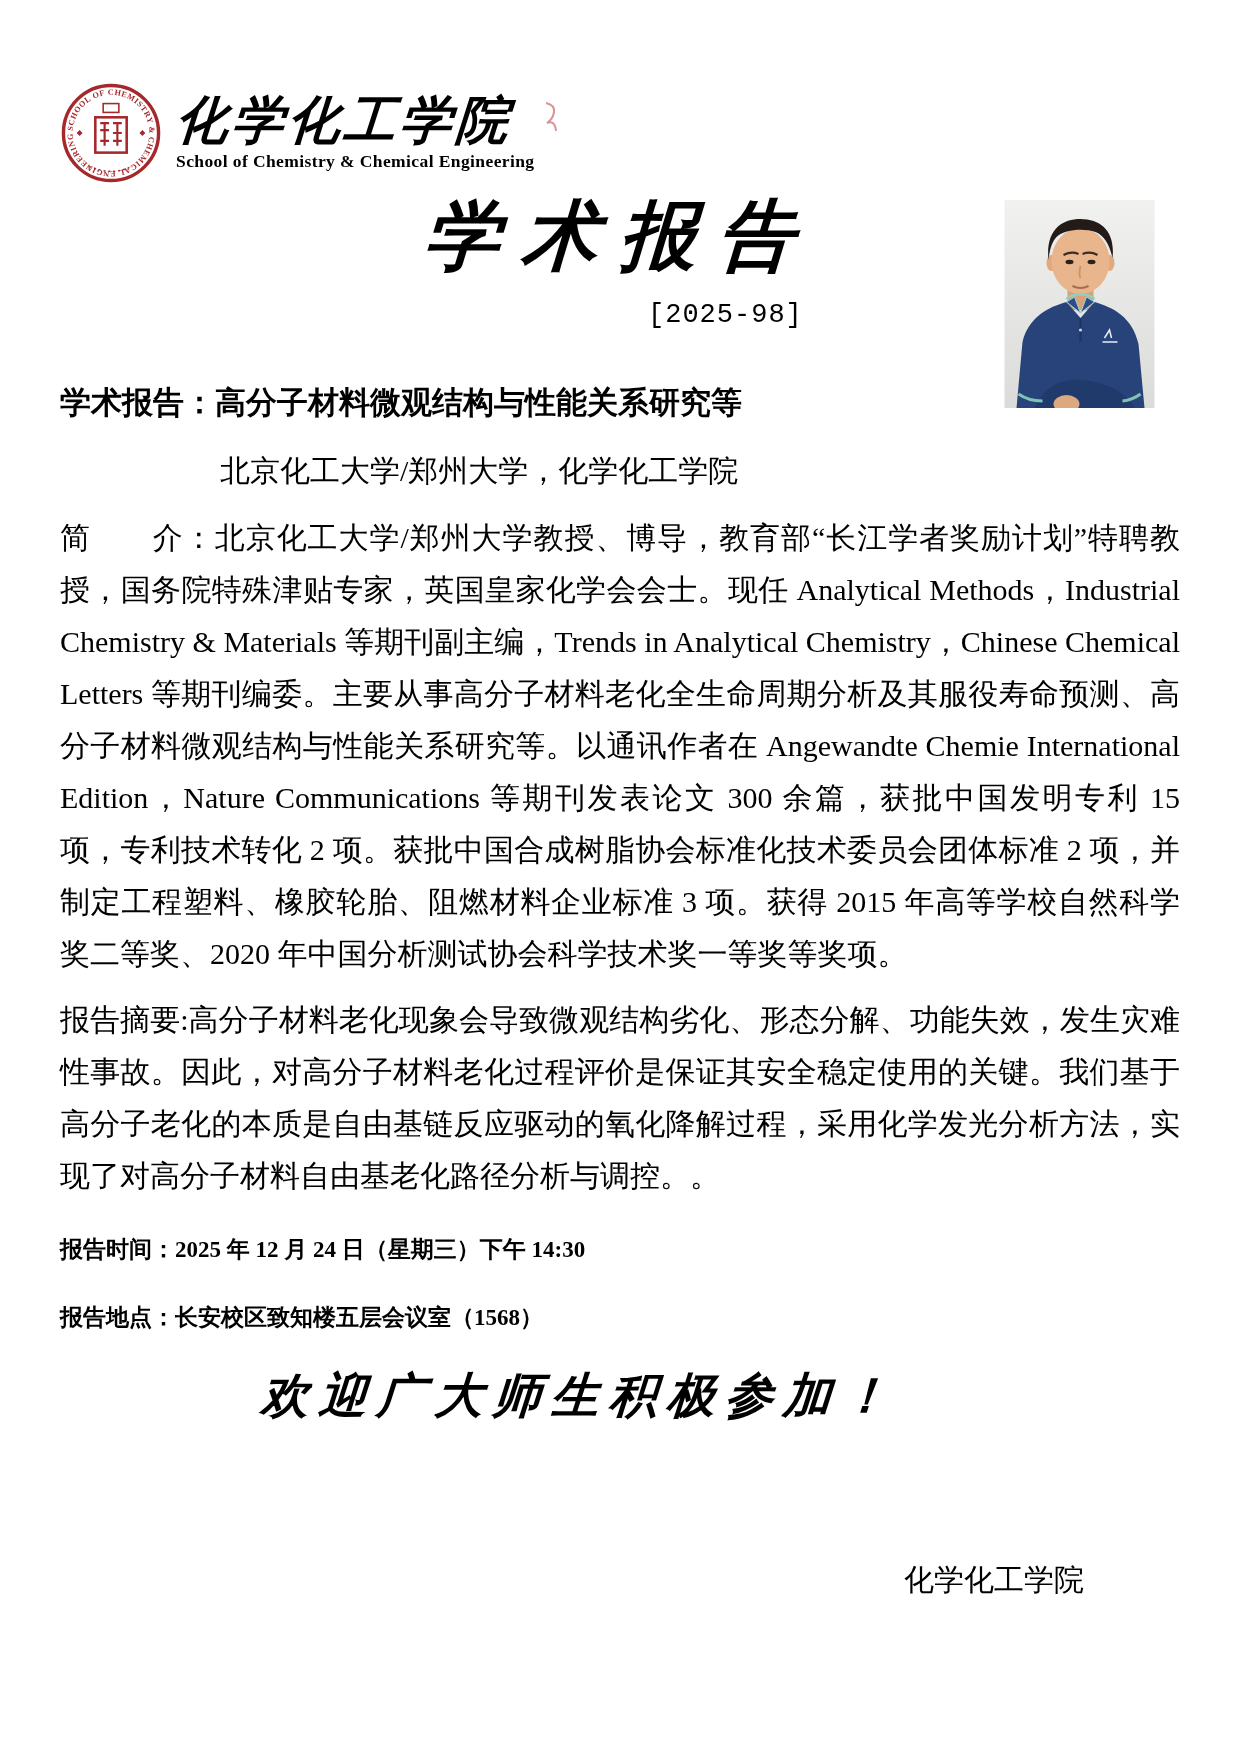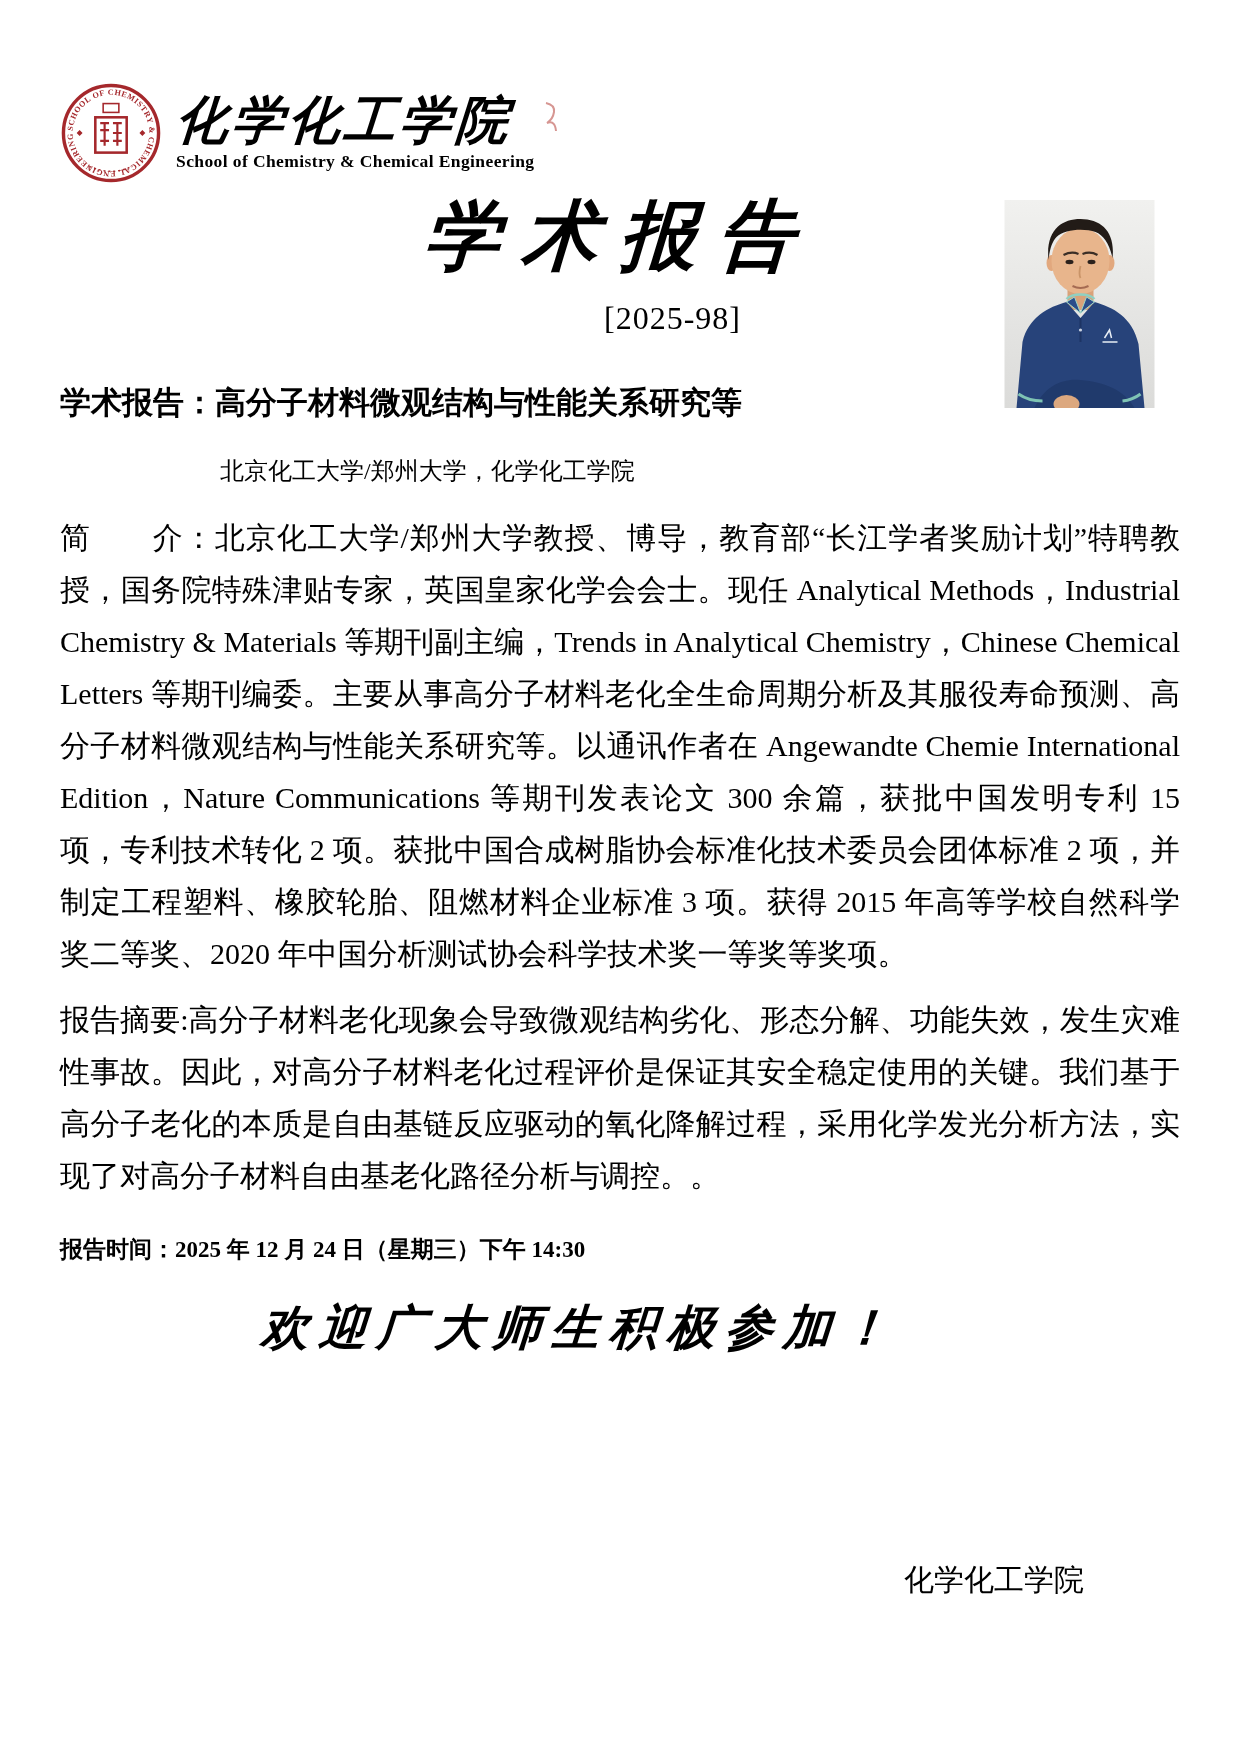--- a/index.html
+++ b/index.html
@@ -25,32 +25,32 @@
   .logo-sig { margin-left:6px; margin-top:-30px; opacity:.75; }
 
   
   .title {
     position:absolute; top:186px; left:0; width:100%;
     margin:0; text-align:center;
     font-size:76px; font-weight:bold; letter-spacing:22px;
     font-style:italic; transform:skewX(-3deg);
   }
   .issue {
-    position:absolute; top:300px; left:604px;
-    font-size:32px; letter-spacing:1px;
+    position:absolute; top:300px; left:648px;
+    font-size:27px; letter-spacing:1px;font-family:Liberation Mono, monospace;
   }
 
   
   .photo { position:absolute; top:200px; left:1004px; width:151px; height:208px; }
   .photo svg { display:block; width:100%; height:100%; }
 
   
   main { position:absolute; top:382px; left:60px; width:1120px; }
   .info-line { margin:0 0 26px 0; font-size:31px; font-weight:bold; line-height:42px; }
-  .affil-line { margin:0 0 20px 0; font-size:24px; font-weight:normal; line-height:42px; padding-left:160px; }
+  .affil-line { margin:0 0 20px 0; font-size:30px; font-weight:normal; line-height:42px; padding-left:160px; }
   .para { margin:0; font-size:30px; line-height:52px; text-align:justify; }
   .para .lead { font-weight:normal; }
   .para.bio { margin-bottom:14px; }
   .para.abstract { margin-bottom:26px; }
   .sched-line { margin:0 0 24px 0; font-size:23px; font-weight:bold; line-height:44px;font-family:Liberation Serif, serif; }
 
   .welcome {
     margin:18px 0 0 0; text-align:center;
     font-size:48px; font-weight:bold; font-style:italic;
     letter-spacing:10px; transform:skewX(-4deg) translateX(-40px);
@@ -130,20 +130,21 @@
 
 
     <p class="affil-line">北京化工大学/郑州大学，化学化工学院</p>
 
     <p class="para bio"><span class="lead">简　　介：</span><span>北京化工大学/郑州大学教授、博导，教育部“长江学者奖励计划”特聘教授，国务院特殊津贴专家，英国皇家化学会会士。现任 Analytical Methods，Industrial Chemistry &amp; Materials 等期刊副主编，Trends in Analytical Chemistry，Chinese Chemical Letters 等期刊编委。主要从事高分子材料老化全生命周期分析及其服役寿命预测、高分子材料微观结构与性能关系研究等。以通讯作者在 Angewandte Chemie International Edition，Nature Communications 等期刊发表论文 300 余篇，获批中国发明专利 15 项，专利技术转化 2 项。获批中国合成树脂协会标准化技术委员会团体标准 2 项，并制定工程塑料、橡胶轮胎、阻燃材料企业标准 3 项。获得 2015 年高等学校自然科学奖二等奖、2020 年中国分析测试协会科学技术奖一等奖等奖项。</span></p>
 
     <p class="para abstract"><span class="lead">报告摘要:</span><span>高分子材料老化现象会导致微观结构劣化、形态分解、功能失效，发生灾难性事故。因此，对高分子材料老化过程评价是保证其安全稳定使用的关键。我们基于高分子老化的本质是自由基链反应驱动的氧化降解过程，采用化学发光分析方法，实现了对高分子材料自由基老化路径分析与调控。。</span></p>
 
     <p class="sched-line"><span>报告时间：</span><span>2025 年 12 月 24 日（星期三）下午 14:30</span></p>
 
+    <p class="sched-line"><span>报告地点：</span><span>长安校区致知楼五层会议室（1568）</span></p>
 
     <p class="welcome">欢迎广大师生积极参加！</p>
   </main>
 
   <footer>
     <div>化学化工学院</div>
   </footer>
 
 </div>
 

